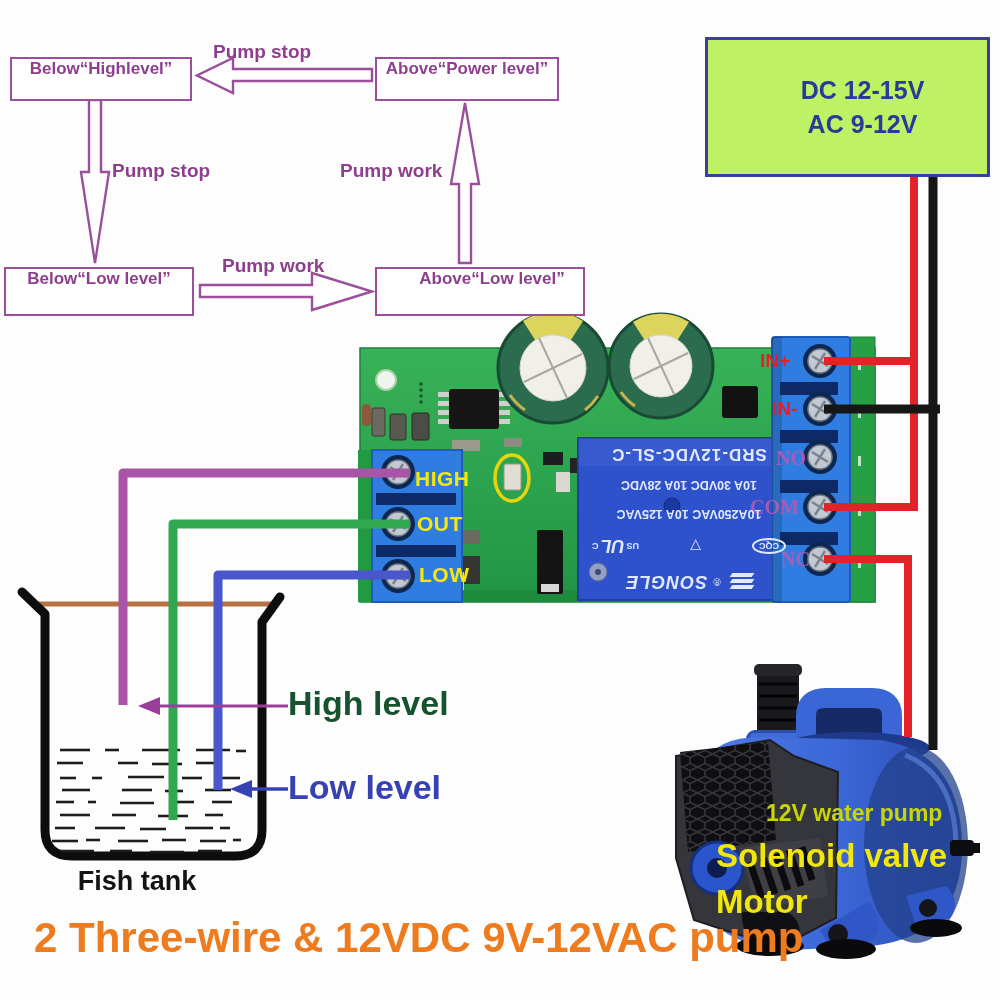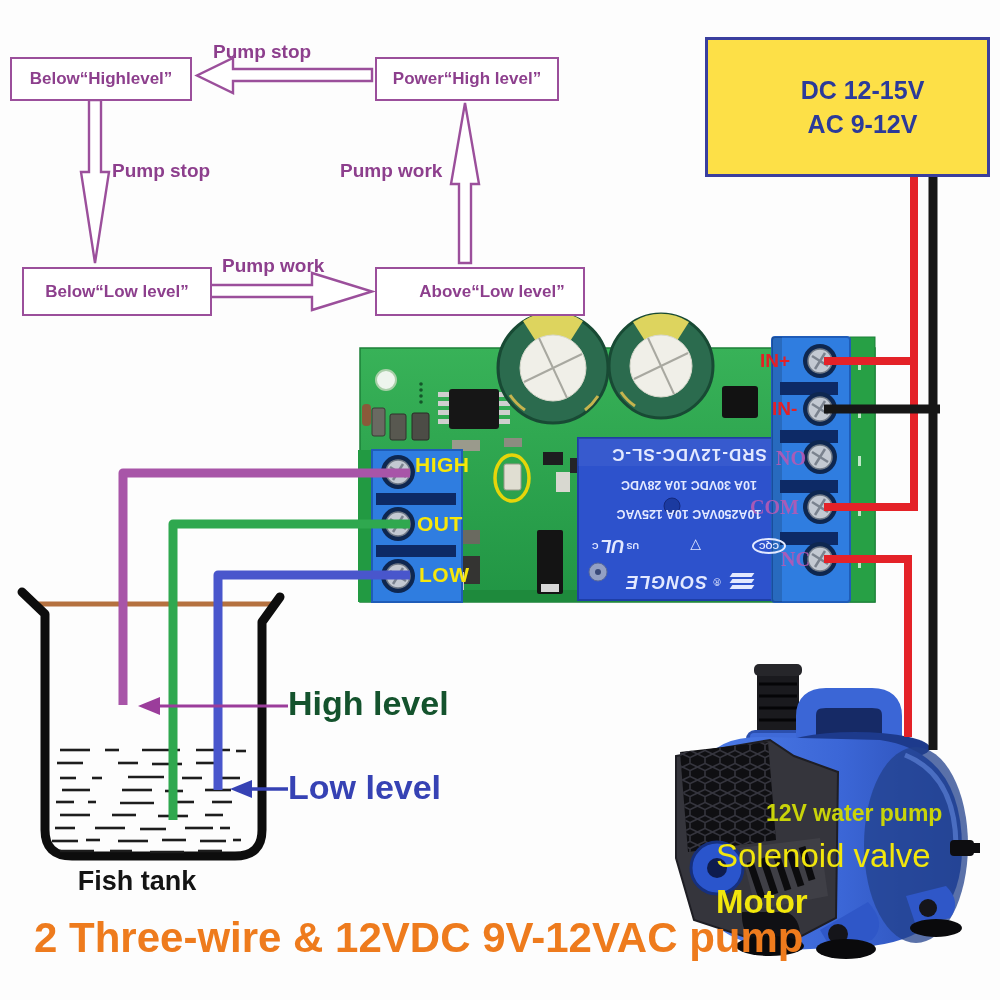--- a/index.html
+++ b/index.html
@@ -1,26 +1,26 @@
 <!DOCTYPE html>
 <html><head>
 <meta charset="utf-8">
 <style>
   html,body{margin:0;padding:0;background:#fff;}
   .stage{position:relative;width:1000px;height:1000px;background:#fdfdfd;overflow:hidden;
          font-family:"Liberation Sans",sans-serif;}
   svg.scene{position:absolute;left:0;top:0;}
   
   .fbox{position:absolute;border:2px solid #9b4f9b;background:#fff;color:#8d3f8d;
-        font-weight:bold;font-size:17px;display:flex;align-items:center;justify-content:center;
+        font-weight:bold;font-size:17px;display:flex;justify-content:center;
         white-space:nowrap;}
   .flabel{position:absolute;color:#8d3f8d;font-weight:bold;font-size:19px;white-space:nowrap;}
   
   .powerbox{position:absolute;left:705px;top:37px;width:285px;height:140px;border:3px solid #3a3f9e;
-            background:#fde047;display:flex;flex-direction:column;align-items:center;justify-content:center;
+            background:#bef264;display:flex;flex-direction:column;align-items:center;justify-content:center;
             box-sizing:border-box;padding-left:30px;}
   .powerbox div{color:#2b3a9a;font-weight:bold;font-size:25px;line-height:34px;white-space:nowrap;}
   
   .termL{position:absolute;color:#f7e70a;font-weight:bold;font-size:21px;letter-spacing:.5px;white-space:nowrap;}
   .termR-red{position:absolute;color:#e42026;font-weight:bold;font-size:19px;white-space:nowrap;}
   .termR-mag{position:absolute;color:#b35ab5;font-weight:bold;font-size:20px;opacity:.92;white-space:nowrap;font-family:Liberation Serif, serif;}
   
   .relay-text{position:absolute;left:578px;top:438px;width:222px;height:162px;
               transform:rotate(180deg);display:flex;flex-direction:column;justify-content:space-between;
               box-sizing:border-box;padding:8px 8px 6px 8px;color:#e3e9ff;text-align:center;}
@@ -37,21 +37,21 @@
   .ulbig{font-size:18px;font-weight:bold;font-style:italic;}
   .r-model{font-weight:bold;font-size:17px;letter-spacing:1px;white-space:nowrap;}
   .r-rate{font-weight:bold;font-size:12.5px;white-space:nowrap;}
   
   .hl-label{position:absolute;left:288px;top:684px;color:#14532d;font-weight:bold;font-size:34px;white-space:nowrap;}
   .ll-label{position:absolute;left:288px;top:768px;color:#3642b4;font-weight:bold;font-size:34px;white-space:nowrap;}
   .tank-label{position:absolute;left:62px;top:866px;width:150px;text-align:center;color:#141414;
               font-weight:bold;font-size:27px;}
   
   .pump12v{position:absolute;left:722px;top:800px;color:#c9d409;font-weight:bold;font-size:23px;white-space:nowrap;padding-left:44px;}
-  .pumpsol{position:absolute;left:716px;top:837px;color:#f2e70c;font-weight:normal;font-size:33px;white-space:nowrap;}
+  .pumpsol{position:absolute;left:716px;top:837px;color:#f2e70c;font-weight:bold;font-size:33px;white-space:nowrap;}
   .pumpmot{position:absolute;left:716px;top:883px;color:#f2e70c;font-weight:bold;font-size:33px;white-space:nowrap;}
   .caption{position:absolute;left:20px;top:914px;color:#ee7b1d;font-weight:bold;font-size:42px;white-space:nowrap;margin-left:14px;}
 </style>
 </head>
 <body>
 
 <div class="stage">
 
 <svg class="scene" width="1000" height="1000" viewBox="0 0 1000 1000">
   <defs>
@@ -338,40 +338,40 @@
     <path d="M933,177 L933,750" stroke="#161616" stroke-width="9"></path>
     <path d="M824,409 L940,409" stroke="#161616" stroke-width="9"></path>
     <path d="M824,559 L908,559 L908,737" stroke="#e42228" stroke-width="8"></path>
   </g>
 </svg>
 
 <div class="fbox" style="left:10px;top:57px;width:178px;height:40px;">
       <span>Below“Highlevel”</span>
     </div>
 <div class="fbox" style="left:375px;top:57px;width:180px;height:40px;">
-      <span>Power“High level”</span>
+      <span>Above“Power level”</span>
     </div>
-<div class="fbox" style="left:22px;top:267px;width:186px;height:45px;">
+<div class="fbox" style="left:4px;top:267px;width:186px;height:45px;">
       <span>Below“Low level”</span>
     </div>
 <div class="fbox" style="left:375px;top:267px;width:182px;height:45px;padding-left:24px;">
       <span>Above“Low level”</span>
     </div>
 
 <div class="flabel" style="left:213px;top:41px;">Pump stop</div>
 <div class="flabel" style="left:112px;top:160px;">Pump stop</div>
 <div class="flabel" style="left:340px;top:160px;">Pump work</div>
 <div class="flabel" style="left:222px;top:255px;">Pump work</div>
 
 <div class="powerbox">
   <div>DC 12-15V</div>
   <div>AC 9-12V</div>
 </div>
 
-<div class="termL" style="left:415px;top:453px;">HIGH</div>
+<div class="termL" style="left:415px;top:467px;">HIGH</div>
 <div class="termL" style="left:417px;top:512px;">OUT</div>
 <div class="termL" style="left:419px;top:563px;">LOW</div>
 
 <div class="termR-red" style="left:760px;top:350px;">IN+</div>
 <div class="termR-red" style="left:772px;top:398px;">IN-</div>
 <div class="termR-mag" style="left:776px;top:447px;">NO</div>
 <div class="termR-mag" style="left:750px;top:496px;">COM</div>
 <div class="termR-mag" style="left:781px;top:548px;">NC</div>
 
 <div class="relay-text">

